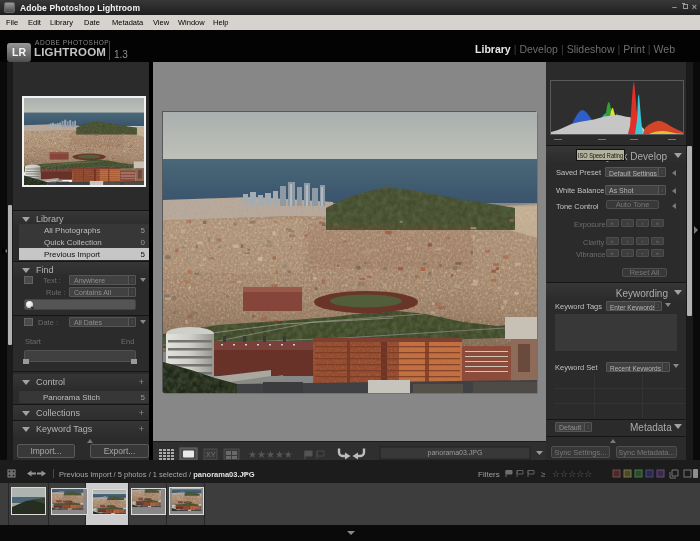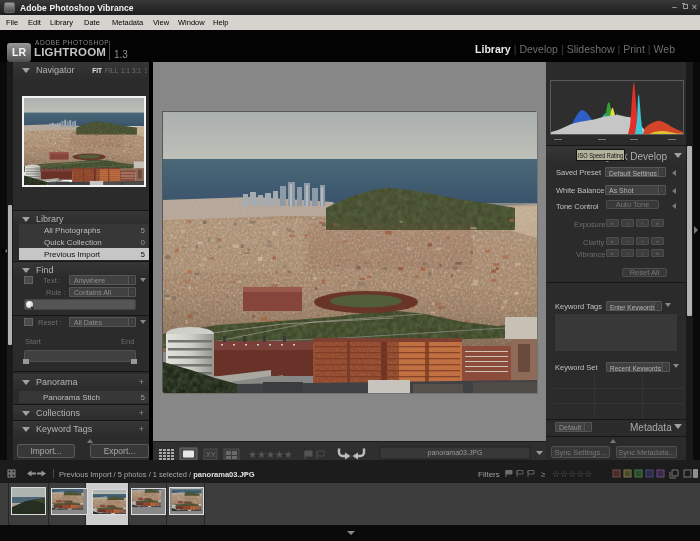--- a/index.html
+++ b/index.html
@@ -382,21 +382,21 @@
         <rect x="100" y="270" width="40" height="11" fill="#3a3c3e"></rect>
         <rect x="205" y="268" width="42" height="13" fill="#c6c4bc"></rect>
         <rect x="250" y="272" width="50" height="9" fill="#56504a"></rect>
         <rect x="310" y="270" width="64" height="11" fill="#4e4a46"></rect>
       </symbol>
     </defs>
   </svg>
 
   <div id="titlebar" class="abs">
     <div class="ico"></div>
-    <div class="ttl">Adobe Photoshop Vibrance</div>
+    <div class="ttl">Adobe Photoshop Lightroom</div>
     <div class="winbtn" style="right:23px">–</div>
     <div style="position:absolute;right:12px;top:4px;width:5px;height:5px;border:1px solid #9a9a9a"></div>
       <div style="position:absolute;right:15px;top:3px;width:3px;height:1px;background:#9a9a9a"></div>
     <div class="winbtn" style="right:3px">×</div>
   </div>
   <div id="menubar" class="abs">
     <span style="left:6px">File</span>
       <span style="left:28px">Edit</span>
     <span style="left:50px">Library</span>
       <span style="left:84px">Date</span>
@@ -416,29 +416,20 @@
 
   <div id="ltrim" class="abs">
       <div class="sidearrow" style="position:absolute;left:2px;top:185px;border-top:4px solid transparent;border-bottom:4px solid transparent;border-right:4px solid #7a7a7a"></div>
     </div>
   <div id="lsb" class="abs">
       <div class="thumb"></div>
     </div>
 
   <div id="lpanel" class="abs">
 
-    <div class="phead" style="top:0">
-        <span class="tri"></span>
-        <span class="lbl">Navigator</span>
-      <span style="position:absolute;right:47px;top:5px;font-size:6.5px;color:#e8e8e8;font-weight:bold">FIT</span>
-      <span style="position:absolute;right:31px;top:5px;font-size:6.5px;color:#6f6f6f">FILL</span>
-      <span style="position:absolute;right:19px;top:5px;font-size:6.5px;color:#6f6f6f">1:1</span>
-      <span style="position:absolute;right:8px;top:5px;font-size:6.5px;color:#6f6f6f">3:1</span>
-      <span style="position:absolute;right:2px;top:4px;font-size:7px;color:#9a9a9a">⁝</span>
-    </div>
     <div style="position:absolute;left:9px;top:34px;width:124px;height:91px;background:#f2f2f2;padding:2px">
       <svg width="120" height="87" viewBox="0 0 374 281" preserveAspectRatio="none">
           <use href="#pic"></use>
         </svg>
     </div>
     <div class="hdiv" style="top:148px"></div>
 
     <div class="phead" style="top:149px">
         <span class="tri"></span>
         <span class="lbl">Library</span>
@@ -471,36 +462,36 @@
     <div class="slabel dim" style="left:33px;top:226px">Rule :</div>
     <div class="dd" style="left:56px;top:225px;width:67px;height:10px">
         <span style="position:absolute;left:4px;top:1px">Contains All</span>
         <span class="bx">⁝</span>
       </div>
     <div style="position:absolute;left:11px;top:237px;width:112px;height:11px;background:#555;border:1px solid #444;border-radius:2px"></div>
     <div style="position:absolute;left:13px;top:239px;width:7px;height:7px;border-radius:50%;background:radial-gradient(circle at 40% 35%,#ffffff,#c2c2c2)"></div>
       <div style="position:absolute;left:18px;top:245px;width:3px;height:1.5px;background:#2a2a2a;transform:rotate(40deg)"></div>
     <div class="hdiv" style="top:253px"></div>
     <div style="position:absolute;left:11px;top:256px;width:9px;height:8px;background:#4a4a4a;border:1px solid #636363"></div>
-    <div class="slabel dim" style="left:25px;top:256px">Reset :</div>
+    <div class="slabel dim" style="left:25px;top:256px">Date :</div>
     <div class="dd" style="left:56px;top:255px;width:67px;height:10px">
         <span style="position:absolute;left:4px;top:1px">All Dates</span>
         <span class="bx">⁝</span>
       </div>
     <div style="position:absolute;left:127px;top:258px;width:0;height:0;border-left:3px solid transparent;border-right:3px solid transparent;border-top:4px solid #888"></div>
     <div class="slabel dim" style="left:12px;top:275px">Start</div>
     <div class="slabel dim" style="left:108px;top:275px">End</div>
     <div style="position:absolute;left:11px;top:288px;width:112px;height:12px;background:#404040;border:1px solid #515151;border-radius:2px"></div>
     <div style="position:absolute;left:10px;top:297px;width:6px;height:5px;background:#9a9a9a"></div>
     <div style="position:absolute;left:118px;top:297px;width:6px;height:5px;background:#9a9a9a"></div>
     <div class="hdiv" style="top:309px"></div>
 
     <div class="phead" style="top:312px">
         <span class="tri"></span>
-        <span class="lbl">Panorama</span>
+        <span class="lbl">Control</span>
         <span style="position:absolute;right:5px;top:3px;color:#8e8e8e">+</span>
       </div>
     <div class="item" style="top:329px">
         <span class="nm" style="left:24px">Panorama Stich</span>
         <span class="ct">5</span>
       </div>
     <div class="hdiv" style="top:342px"></div>
 
     <div class="phead" style="top:343px">
         <span class="tri"></span>
@@ -642,20 +633,24 @@
     <div class="slabel dim" style="left:30px;top:188px">Vibrance</div>
     <div class="qdbtns" style="position:absolute;left:60px;top:187px;width:58px;height:8px">
         <span style="position:absolute;left:0;top:0;width:13px;height:8px;background:#3e3e3e;border:1px solid #4e4e4e;border-radius:1px;color:#6f6f6f;font-size:6px;text-align:center;line-height:7px">« </span>
         <span style="position:absolute;left:15px;top:0;width:13px;height:8px;background:#3e3e3e;border:1px solid #4e4e4e;border-radius:1px;color:#6f6f6f;font-size:6px;text-align:center;line-height:7px">‹</span>
         <span style="position:absolute;left:30px;top:0;width:13px;height:8px;background:#3e3e3e;border:1px solid #4e4e4e;border-radius:1px;color:#6f6f6f;font-size:6px;text-align:center;line-height:7px">›</span>
         <span style="position:absolute;left:45px;top:0;width:13px;height:8px;background:#3e3e3e;border:1px solid #4e4e4e;border-radius:1px;color:#6f6f6f;font-size:6px;text-align:center;line-height:7px">»</span>
       </div>
     <div class="btn" style="left:76px;top:206px;width:45px;height:9px;font-size:7.5px;line-height:8px;color:#777;border-color:#4e4e4e">Reset All</div>
     <div class="hdiv" style="top:220px"></div>
 
+    <div class="phead" style="top:221px;height:18px">
+        <span style="position:absolute;right:18px;top:5px;font-size:10px;color:#ababab">Keywording</span>
+      <span style="position:absolute;right:4px;top:7px;width:0;height:0;border-left:4px solid transparent;border-right:4px solid transparent;border-top:5px solid #a2a2a2"></span>
+      </div>
     <div class="slabel" style="left:9px;top:240px;color:#c0c0c0">Keyword Tags</div>
     <div class="dd" style="left:60px;top:239px;width:56px;height:10px;color:#b5b5b5;font-size:6.5px">
         <span style="position:absolute;left:3px;top:1.5px">Enter Keywords</span>
         <span class="bx">⁝</span>
       </div>
     <div style="position:absolute;left:119px;top:241px;width:0;height:0;border-left:3px solid transparent;border-right:3px solid transparent;border-top:4px solid #888"></div>
     <div style="position:absolute;left:8px;top:251px;width:124px;height:39px;background:#383838;border:1px solid #2a2a2a"></div>
     <div class="slabel" style="left:9px;top:301px;color:#c0c0c0">Keyword Set</div>
     <div class="dd" style="left:60px;top:300px;width:64px;height:10px;color:#b5b5b5;font-size:6.5px">
         <span style="position:absolute;left:3px;top:1.5px">Recent Keywords</span>

